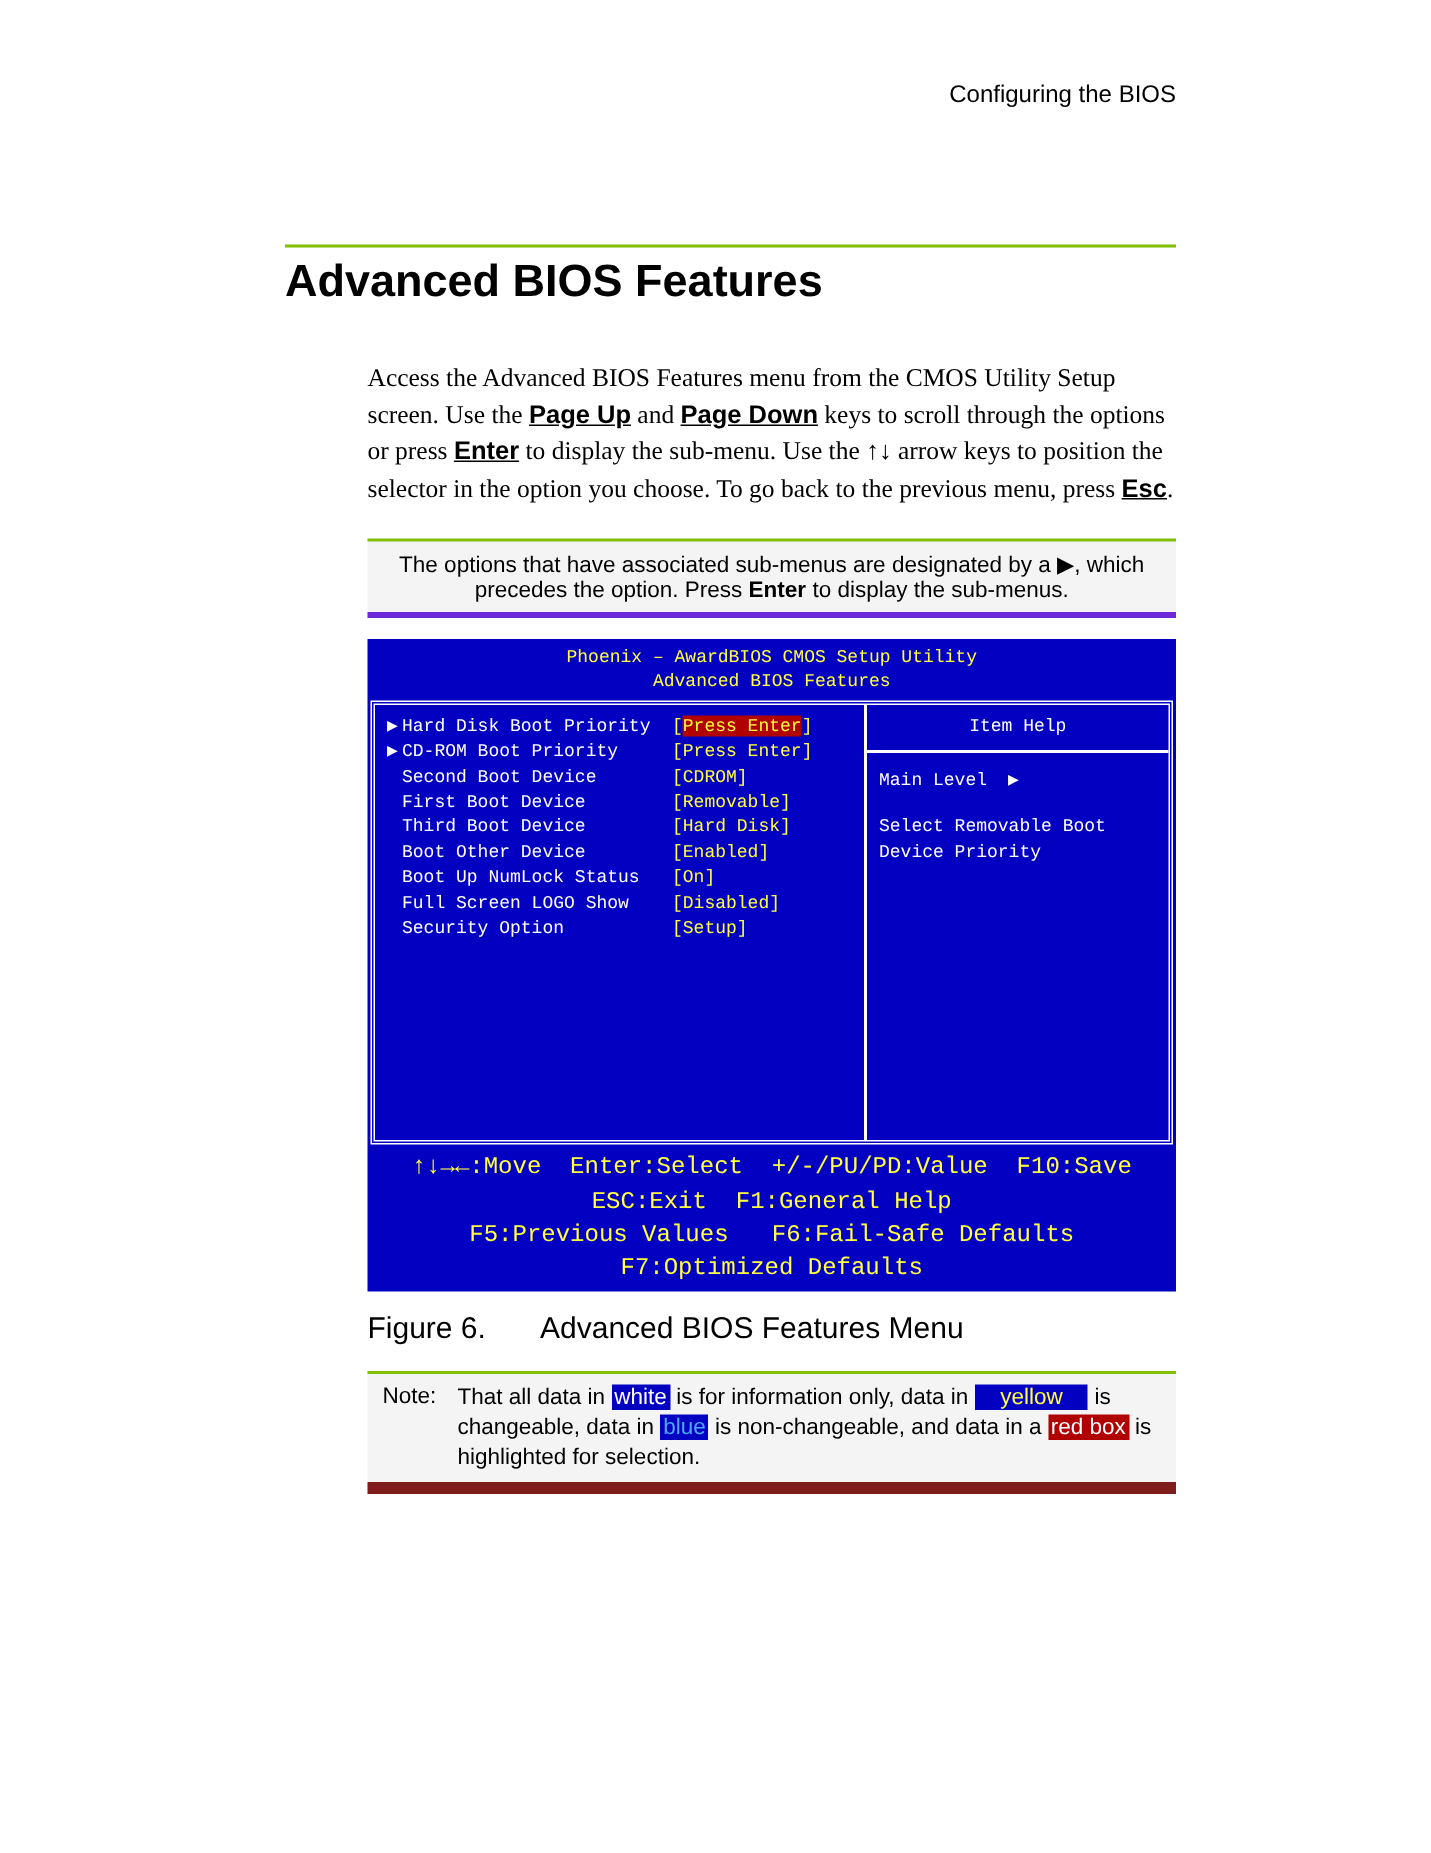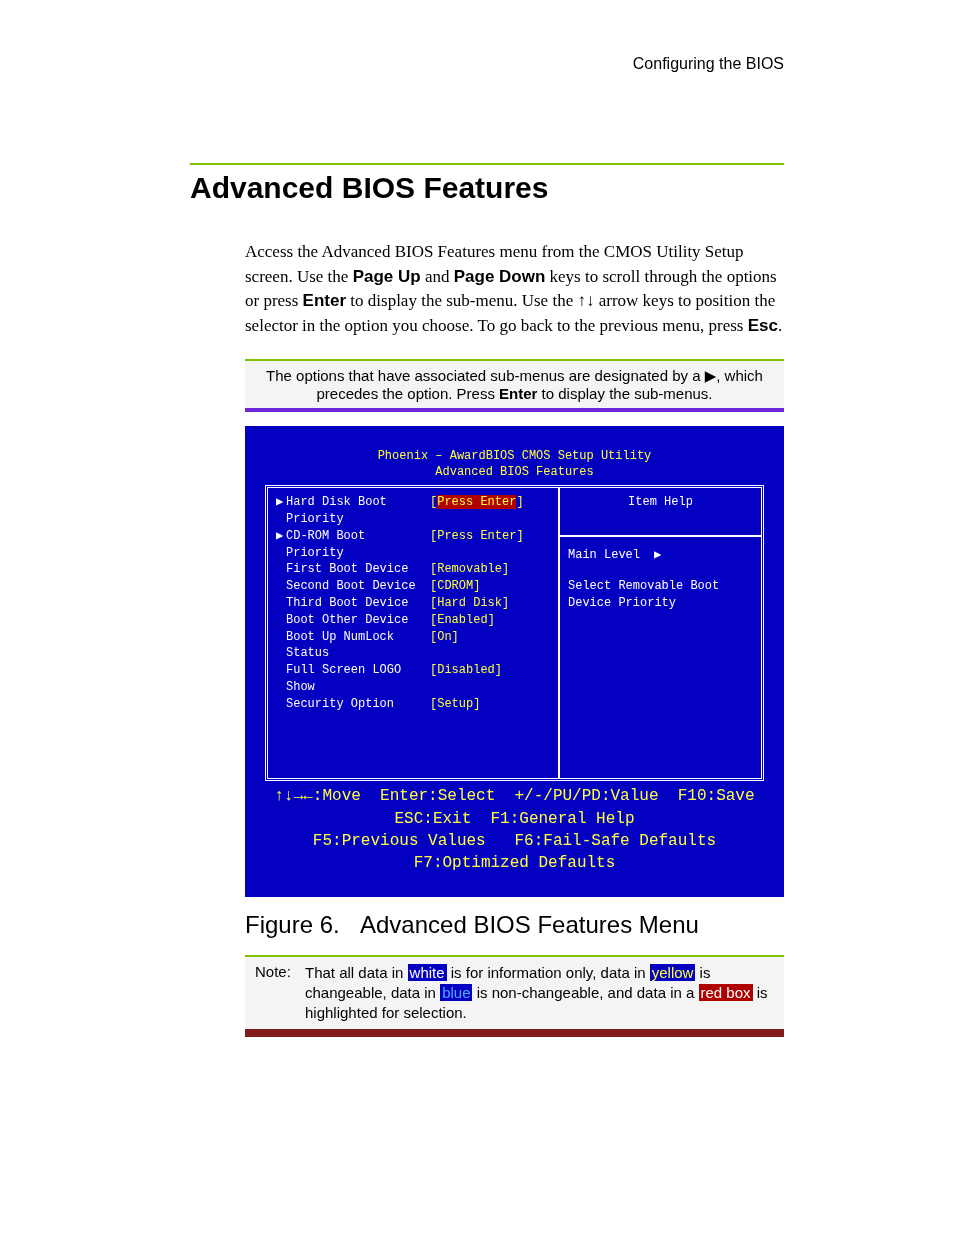--- a/index.html
+++ b/index.html
@@ -27,40 +27,40 @@
     font-size: 30px;
     margin: 0 0 35px 0;
     font-weight: bold;
   }
   .body-para {
     font-family: Georgia, 'Times New Roman', serif;
     font-size: 17px;
     line-height: 1.45;
     margin: 0 0 20px 55px;
   }
-  .body-para b { font-family: Arial, Helvetica, sans-serif; font-weight: bold; }
+  .body-para b { font-family: Arial, Helvetica, sans-serif; font-weight: bold; text-decoration: underline; }
   .arrows { font-family: Arial, Helvetica, sans-serif; font-weight: bold; }
   .info-box {
     border-top: 2px solid #7fc000;
     border-bottom: 4px solid #6d28d9;
     background: #f4f4f4;
     font-size: 15px;
     padding: 6px 12px;
     margin: 0 0 14px 55px;
     text-align: center;
   }
   .info-box b { font-weight: bold; }
   .bios-wrap { margin-left: 55px; }
   .bios {
     background: #0400c2;
     color: #fff;
     font-family: "Courier New", monospace;
     font-size: 12px;
     line-height: 1.4;
-    padding: 20px;
+    padding: 2px;
   }
   .bios-title {
     color: #ffff40;
     text-align: center;
     white-space: pre;
     padding: 2px 0 4px 0;
   }
   .bios-body {
     display: flex;
     border: 3px double #fff;
@@ -75,50 +75,50 @@
     width: 185px;
     padding: 6px 8px;
   }
   .opt-row { display: flex; }
   .opt-tri { width: 10px; color: #fff; }
   .opt-label { flex: 1; color: #fff; }
   .opt-val { width: 120px; }
   .bracket { color: #ffff40; }
   .val-yellow { color: #ffff40; }
   .val-highlight { color: #ffff40; background: #b00000; }
-  .help-title { text-align: center; color: #fff; margin-bottom: 24px; }
+  .help-title { text-align: center; color: #fff; margin-bottom: 7px; }
   .help-divider { border-top: 2px solid #fff; margin: 2px -8px 10px -8px; }
   .help-line1 { color: #fff; }
   .help-tri { color: #fff; margin-left: 14px; }
   .help-desc { color: #fff; margin-top: 14px; white-space: pre-wrap; }
   .bios-footer {
     color: #ffff40;
     text-align: center;
     white-space: pre-wrap;
     padding: 4px 0 2px 0;
     font-size: 16px;
   }
   .fig-caption {
-    font-size: 24px;
+    font-size: 20px;
     margin: 14px 0 16px 0;
   }
   .fig-caption .fig-no { display: inline-block; min-width: 115px; }
   .note-box {
     border-top: 2px solid #7fc000;
     border-bottom: 8px solid #7f1d1d;
     background: #f4f4f4;
     font-size: 15px;
     padding: 6px 10px;
     margin: 0 0 0 55px;
     display: flex;
   }
   .note-label { width: 50px; flex: none; }
   .note-body { flex: 1; line-height: 1.35; }
   .sw-white { background:#0400c2; color:#fff; padding:0 2px; }
-  .sw-yellow{ background:#0400c2; color:#ffff40; padding:0 2px; }
+  .sw-yellow{ background:#0400c2; color:#ffff40; padding:0 17px; }
   .sw-blue  { background:#0400c2; color:#4fa8ff; padding:0 2px; }
   .sw-red   { background:#b00000; color:#fff; padding:0 2px;margin-top:29px; }
 </style>
 </head>
 <body>
 
 <div class="page">
   <div class="running-header">Configuring the BIOS</div>
 
   <div class="accent-rule"></div>
@@ -143,27 +143,27 @@
               <span class="opt-label">Hard Disk Boot Priority</span>
               <span class="opt-val"><span class="bracket">[</span><span class="val-highlight">Press Enter</span><span class="bracket">]</span></span>
             </div>
             <div class="opt-row">
               <span class="opt-tri">▶</span>
               <span class="opt-label">CD-ROM Boot Priority</span>
               <span class="opt-val"><span class="bracket">[</span><span class="val-yellow">Press Enter</span><span class="bracket">]</span></span>
             </div>
             <div class="opt-row">
               <span class="opt-tri"></span>
+              <span class="opt-label">Second Boot Device</span>
+              <span class="opt-val"><span class="bracket">[</span><span class="val-yellow">CDROM</span><span class="bracket">]</span></span>
+            </div>
+            <div class="opt-row">
+              <span class="opt-tri"></span>
               <span class="opt-label">First Boot Device</span>
               <span class="opt-val"><span class="bracket">[</span><span class="val-yellow">Removable</span><span class="bracket">]</span></span>
-            </div>
-            <div class="opt-row">
-              <span class="opt-tri"></span>
-              <span class="opt-label">Second Boot Device</span>
-              <span class="opt-val"><span class="bracket">[</span><span class="val-yellow">CDROM</span><span class="bracket">]</span></span>
             </div>
             <div class="opt-row">
               <span class="opt-tri"></span>
               <span class="opt-label">Third Boot Device</span>
               <span class="opt-val"><span class="bracket">[</span><span class="val-yellow">Hard Disk</span><span class="bracket">]</span></span>
             </div>
             <div class="opt-row">
               <span class="opt-tri"></span>
               <span class="opt-label">Boot Other Device</span>
               <span class="opt-val"><span class="bracket">[</span><span class="val-yellow">Enabled</span><span class="bracket">]</span></span>

